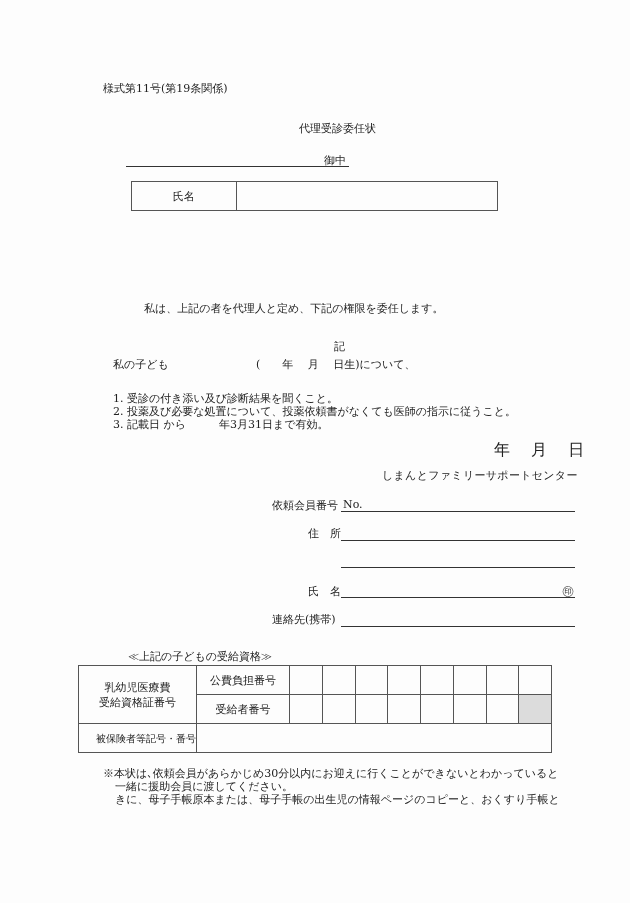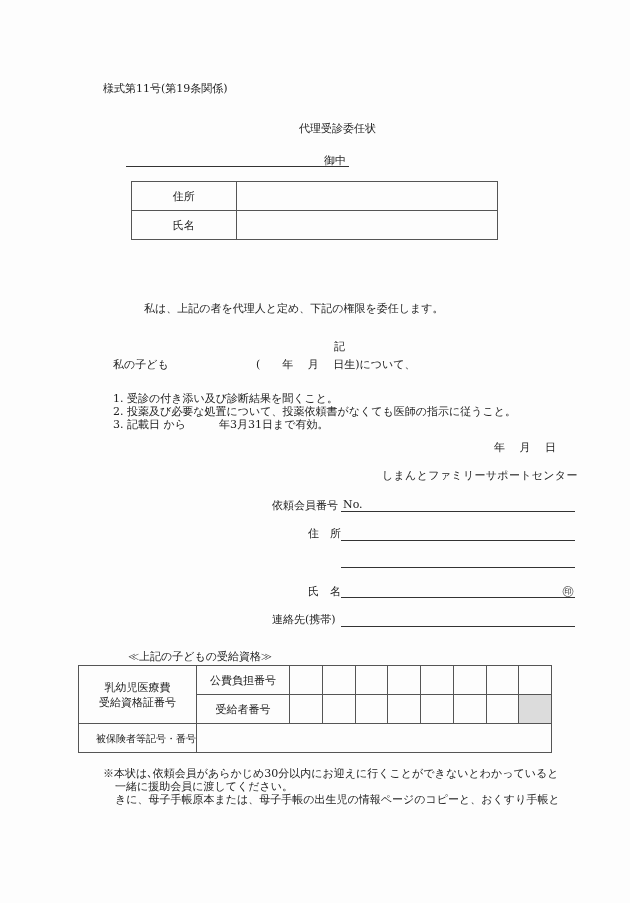--- a/index.html
+++ b/index.html
@@ -15,21 +15,21 @@
     .upper-table { position: absolute; left: 131px; top: 181px; width: 367px; }
     .upper-table td { border: 1px solid #555; height: 29px; font-size: 11px; }
     .upper-table td.lbl { width: 105px; text-align: center; }
     .upper-table td.val { width: 262px; }
 
     .delegate { left: 120px; top: 301px; font-size: 11px; }
     .ki { left: 310px; top: 339px; font-size: 11px; }
     .child-line { left: 89px; top: 357px; font-size: 11px; }
     .child-date { left: 232px; top: 357px; font-size: 11px; }
     .item { left: 89px; font-size: 11px; text-align: center; }
-    .date-right { left: 470px; top: 440px; font-size: 11px; word-spacing: 0; }
+    .date-right { left: 470px; top: 440px; font-size: 16px; word-spacing: 0; }
     .center-name { left: 358px; top: 468px; font-size: 11px; letter-spacing: 0.3px; }
 
     .sig-label { font-size: 11px; }
     .sig-line { height: 0; border-bottom: 1px solid #333; left: 317px; width: 234px; }
     .seal { left: 538px; top: 583px; font-size: 12px; }
 
     .quals-heading { left: 104px; top: 649px; font-size: 11px; text-align: right; }
     .lower-table { position: absolute; left: 78px; top: 665px; width: 474px; }
     .lower-table td { border: 1px solid #555; font-size: 11px; height: 29px; }
     .lower-table td.cat { width: 84px; text-align: center; line-height: 15px; }
@@ -44,24 +44,20 @@
 </head>
 <body>
 
 <div class="abs form-no">様式第11号(第19条関係)</div>
 <div class="abs title">代理受診委任状</div>
 <div class="abs addressee-line"></div>
 <div class="abs addressee">御中</div>
 
 <table class="upper-table">
   <tbody>
-  <tr>
-    <td class="lbl">住所</td>
-    <td class="val"></td>
-  </tr>
   <tr>
     <td class="lbl">氏名</td>
     <td class="val"></td>
   </tr>
 </tbody>
   </table>
 
 <div class="abs delegate">私は、上記の者を代理人と定め、下記の権限を委任します。</div>
 <div class="abs ki">記</div>
 <div class="abs child-line">私の子ども</div>

